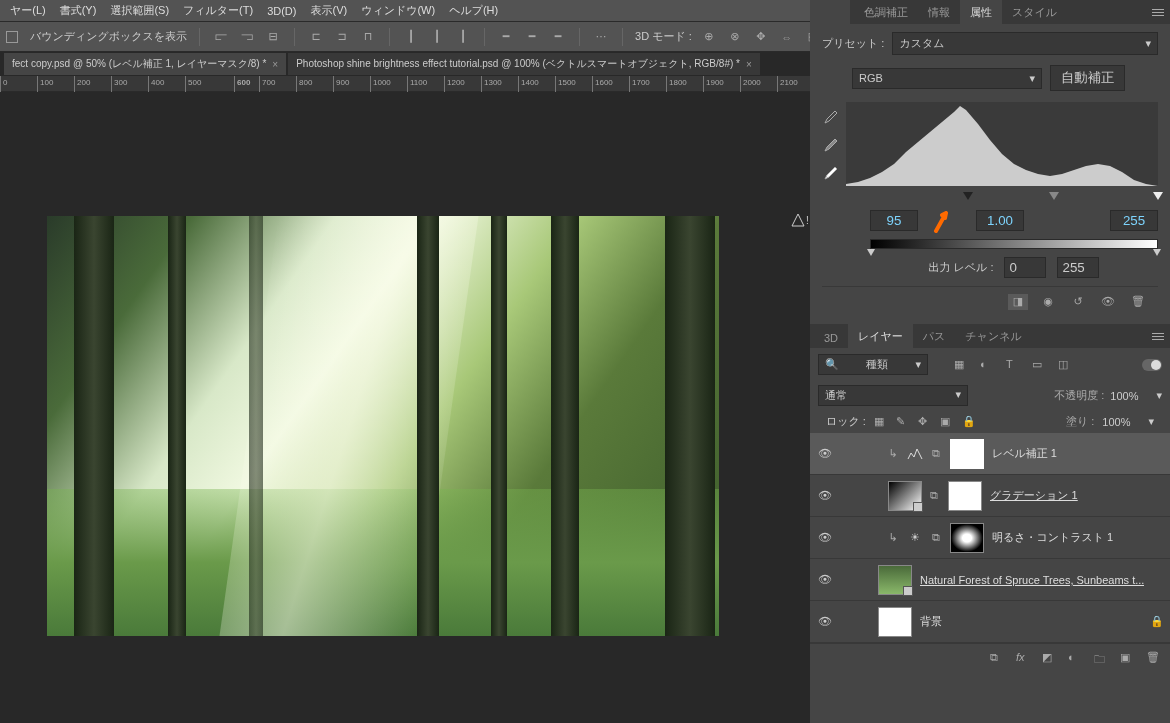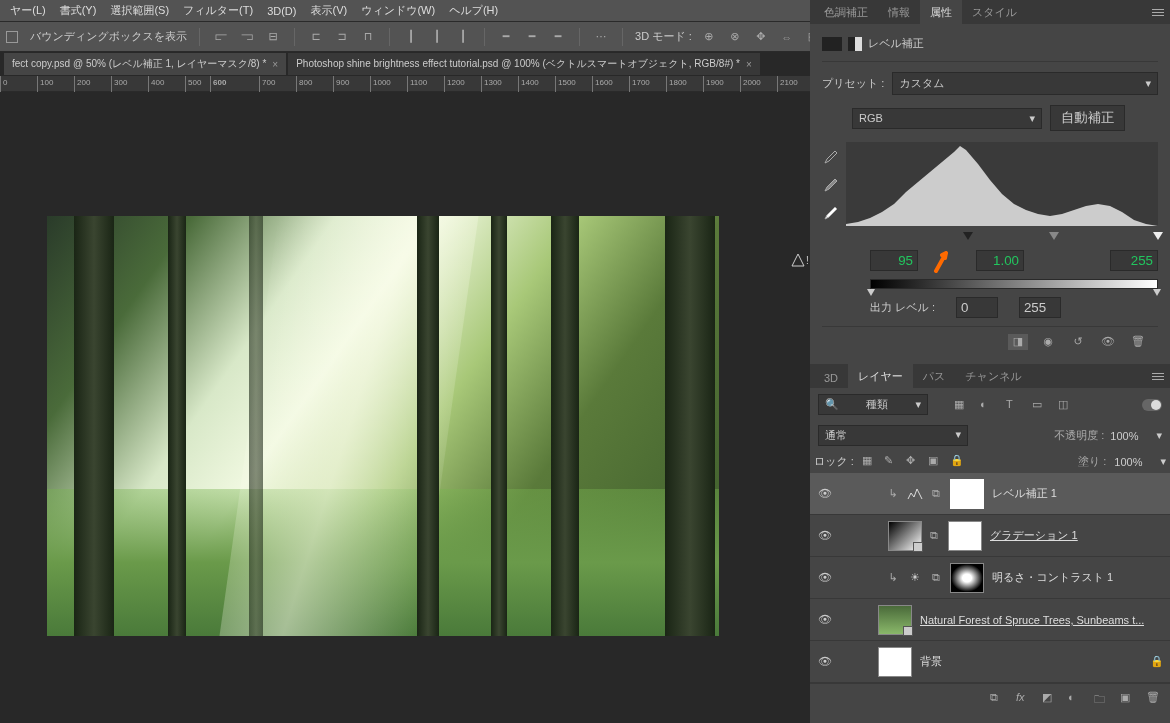--- a/index.html
+++ b/index.html
@@ -36,44 +36,44 @@
 .channel-row { display: flex; align-items: center; gap: 8px; margin-bottom: 11px; padding-left: 30px; }
 .auto-btn { background: #383838; border: 1px solid #2a2a2a; padding: 3px 10px; color: #ccc; }
 .histogram-row { display: flex; gap: 8px; margin-bottom: 6px; }
 .eyedroppers { display: flex; flex-direction: column; gap: 12px; padding-top: 6px; }
 .eyedrop { width: 16px; height: 16px; color: #aaa; }
 .histogram { flex: 1; height: 84px; background: #3a3a3a; position: relative; }
 .histo-shape { position: absolute; bottom: 0; left: 0; width: 100%; height: 100%; }
 .sliders-bar { height: 12px; position: relative; margin-left: 48px; margin-right: 0; margin-bottom: 6px; }
 .slider-handle { position: absolute; width: 0; height: 0; border-left: 5px solid transparent; border-right: 5px solid transparent; border-top: 8px solid #888; top: 0; transform: translateX(-5px); }
 .level-inputs { display: flex; gap: 8px; align-items: center; padding-left: 48px; margin-bottom: 8px; }
-.level-input { background: #383838; border: 1px solid #2a2a2a; padding: 2px 4px; color: #22c55e; width: 48px; text-align: right; }
+.level-input { background: #383838; border: 1px solid #2a2a2a; padding: 2px 4px; color: #7dd3fc; width: 48px; text-align: center; }
 .level-input.mid { margin-left: 50px; width: 48px; }
 .level-input.right { margin-left: auto; width: 48px; }
 .arrow-annotation { position: absolute; left: 110px; top: -3px; width: 20px; height: 24px; }
 .gradient-bar { height: 10px; margin-left: 48px; background: linear-gradient(90deg, #000, #fff); border: 1px solid #2a2a2a; position: relative; margin-bottom: 8px; }
 .out-handle { position: absolute; width: 0; height: 0; border-left: 4px solid transparent; border-right: 4px solid transparent; border-top: 7px solid #ccc; top: 9px; }
-.output-row { display: flex; align-items: center; gap: 21px; margin-left: 48px; }
+.output-row { display: flex; align-items: center; gap: 11px; justify-content: center; margin-left: 48px; }
 .output-input { background: #383838; border: 1px solid #2a2a2a; padding: 2px 4px; color: #ccc; width: 42px; }
 .warn-icon { width: 16px; height: 14px; display: inline-block; }
 .prop-footer { height: 30px; border-top: 1px solid #383838; display: flex; justify-content: flex-end; align-items: center; gap: 10px; padding-right: 10px; margin-top: 8px; }
 .foot-icon { width: 20px; height: 16px; color: #aaa; display: flex; align-items: center; justify-content: center; }
 .foot-icon.boxed { background: #5a5a5a; padding: 2px 4px; }
 .layers-panel { }
 .layers-head-row { padding: 6px 8px; display: flex; align-items: center; gap: 6px; }
 .kind-dd { background: #383838; border: 1px solid #2a2a2a; padding: 2px 6px; display: flex; align-items: center; gap: 4px; width: 110px; justify-content: space-between; }
 .filter-icons { display: flex; gap: 12px; margin-left: 20px; }
 .filt-icon { width: 14px; height: 14px; color: #aaa; }
 .toggle { margin-left: auto; width: 20px; height: 12px; background: #666; border-radius: 6px; position: relative; }
 .toggle::after { content: ''; position: absolute; width: 10px; height: 10px; background: #ddd; border-radius: 50%; top: 1px; right: 1px; }
 .blend-row { padding: 4px 8px; display: flex; align-items: center; gap: 6px; }
 .blend-dd { background: #383838; border: 1px solid #2a2a2a; padding: 2px 6px; width: 150px; display: flex; justify-content: space-between; }
 .opacity-label { color: #aaa; margin-left: auto; }
 .opacity-val { display: flex; align-items: center; gap: 18px; }
-.lock-row { padding: 4px 4px; display: flex; gap: 8px; }
+.lock-row { padding: 4px 16px; display: flex; align-items: center; gap: 8px; }
 .lock-icons { display: flex; gap: 8px; }
 .lock-icon { width: 14px; height: 14px; color: #aaa; }
 .layer-list { }
 .layer-row { height: 42px; display: flex; align-items: center; padding: 0 8px; gap: 8px; border-bottom: 1px solid #383838; }
 .layer-row.selected { background: #5a5a5a; }
 .eye { width: 14px; height: 14px; color: #ccc; flex-shrink: 0; }
 .indent { width: 30px; flex-shrink: 0; }
 .indent2 { width: 40px; flex-shrink: 0; }
 .clip-arrow { width: 10px; text-align: center; color: #aaa; }
 .adj-icon { width: 18px; height: 16px; display: flex; align-items: center; justify-content: center; }
@@ -145,21 +145,21 @@
   </div>
 </div>
 
 <div class="ruler" id="ruler">
     <span class="tick" style="left: 0px;">0</span>
     <span class="tick" style="left: 37px;">100</span>
     <span class="tick" style="left: 74px;">200</span>
     <span class="tick" style="left: 111px;">300</span>
     <span class="tick" style="left: 148px;">400</span>
     <span class="tick" style="left: 185px;">500</span>
-    <span class="tick" style="left: 210px; font-weight: bold;">600</span>
+    <span class="tick" style="left: 234px; font-weight: bold;">600</span>
     <span class="tick" style="left: 259px;">700</span>
     <span class="tick" style="left: 296px;">800</span>
     <span class="tick" style="left: 333px;">900</span>
     <span class="tick" style="left: 370px;">1000</span>
     <span class="tick" style="left: 407px;">1100</span>
     <span class="tick" style="left: 444px;">1200</span>
     <span class="tick" style="left: 481px;">1300</span>
     <span class="tick" style="left: 518px;">1400</span>
     <span class="tick" style="left: 555px;">1500</span>
     <span class="tick" style="left: 592px;">1600</span>
@@ -179,38 +179,33 @@
     <div class="tree" style="left:30%; width:14px; opacity:0.6;"></div>
     <div class="tree" style="left:55%; width:22px;"></div>
     <div class="tree" style="left:66%; width:16px;"></div>
     <div class="tree" style="left:75%; width:28px;"></div>
     <div class="tree" style="left:92%; width:50px;"></div>
   </div>
 </div>
 
 <div class="right-panels">
 
-  <div class="panel-tabs" style="position:relative;">
+  <div class="panel-tabs" style="position:relative;margin-left:40px;">
     <div class="ptab">色調補正</div>
     <div class="ptab">情報</div>
     <div class="ptab active">属性</div>
     <div class="ptab">スタイル</div>
     <div class="menu-icon">
         <span></span>
         <span></span>
         <span></span>
       </div>
   </div>
 
   <div class="properties">
-    <div class="prop-header">
-      <span class="prop-icon"></span>
-      <span class="prop-icon2"></span>
-      <span>レベル補正</span>
-    </div>
 
     <div class="preset-row">
       <span>プリセット :</span>
       <div class="dropdown">
         <span>カスタム</span>
         <span>▾</span>
       </div>
     </div>
 
     <div class="channel-row">

